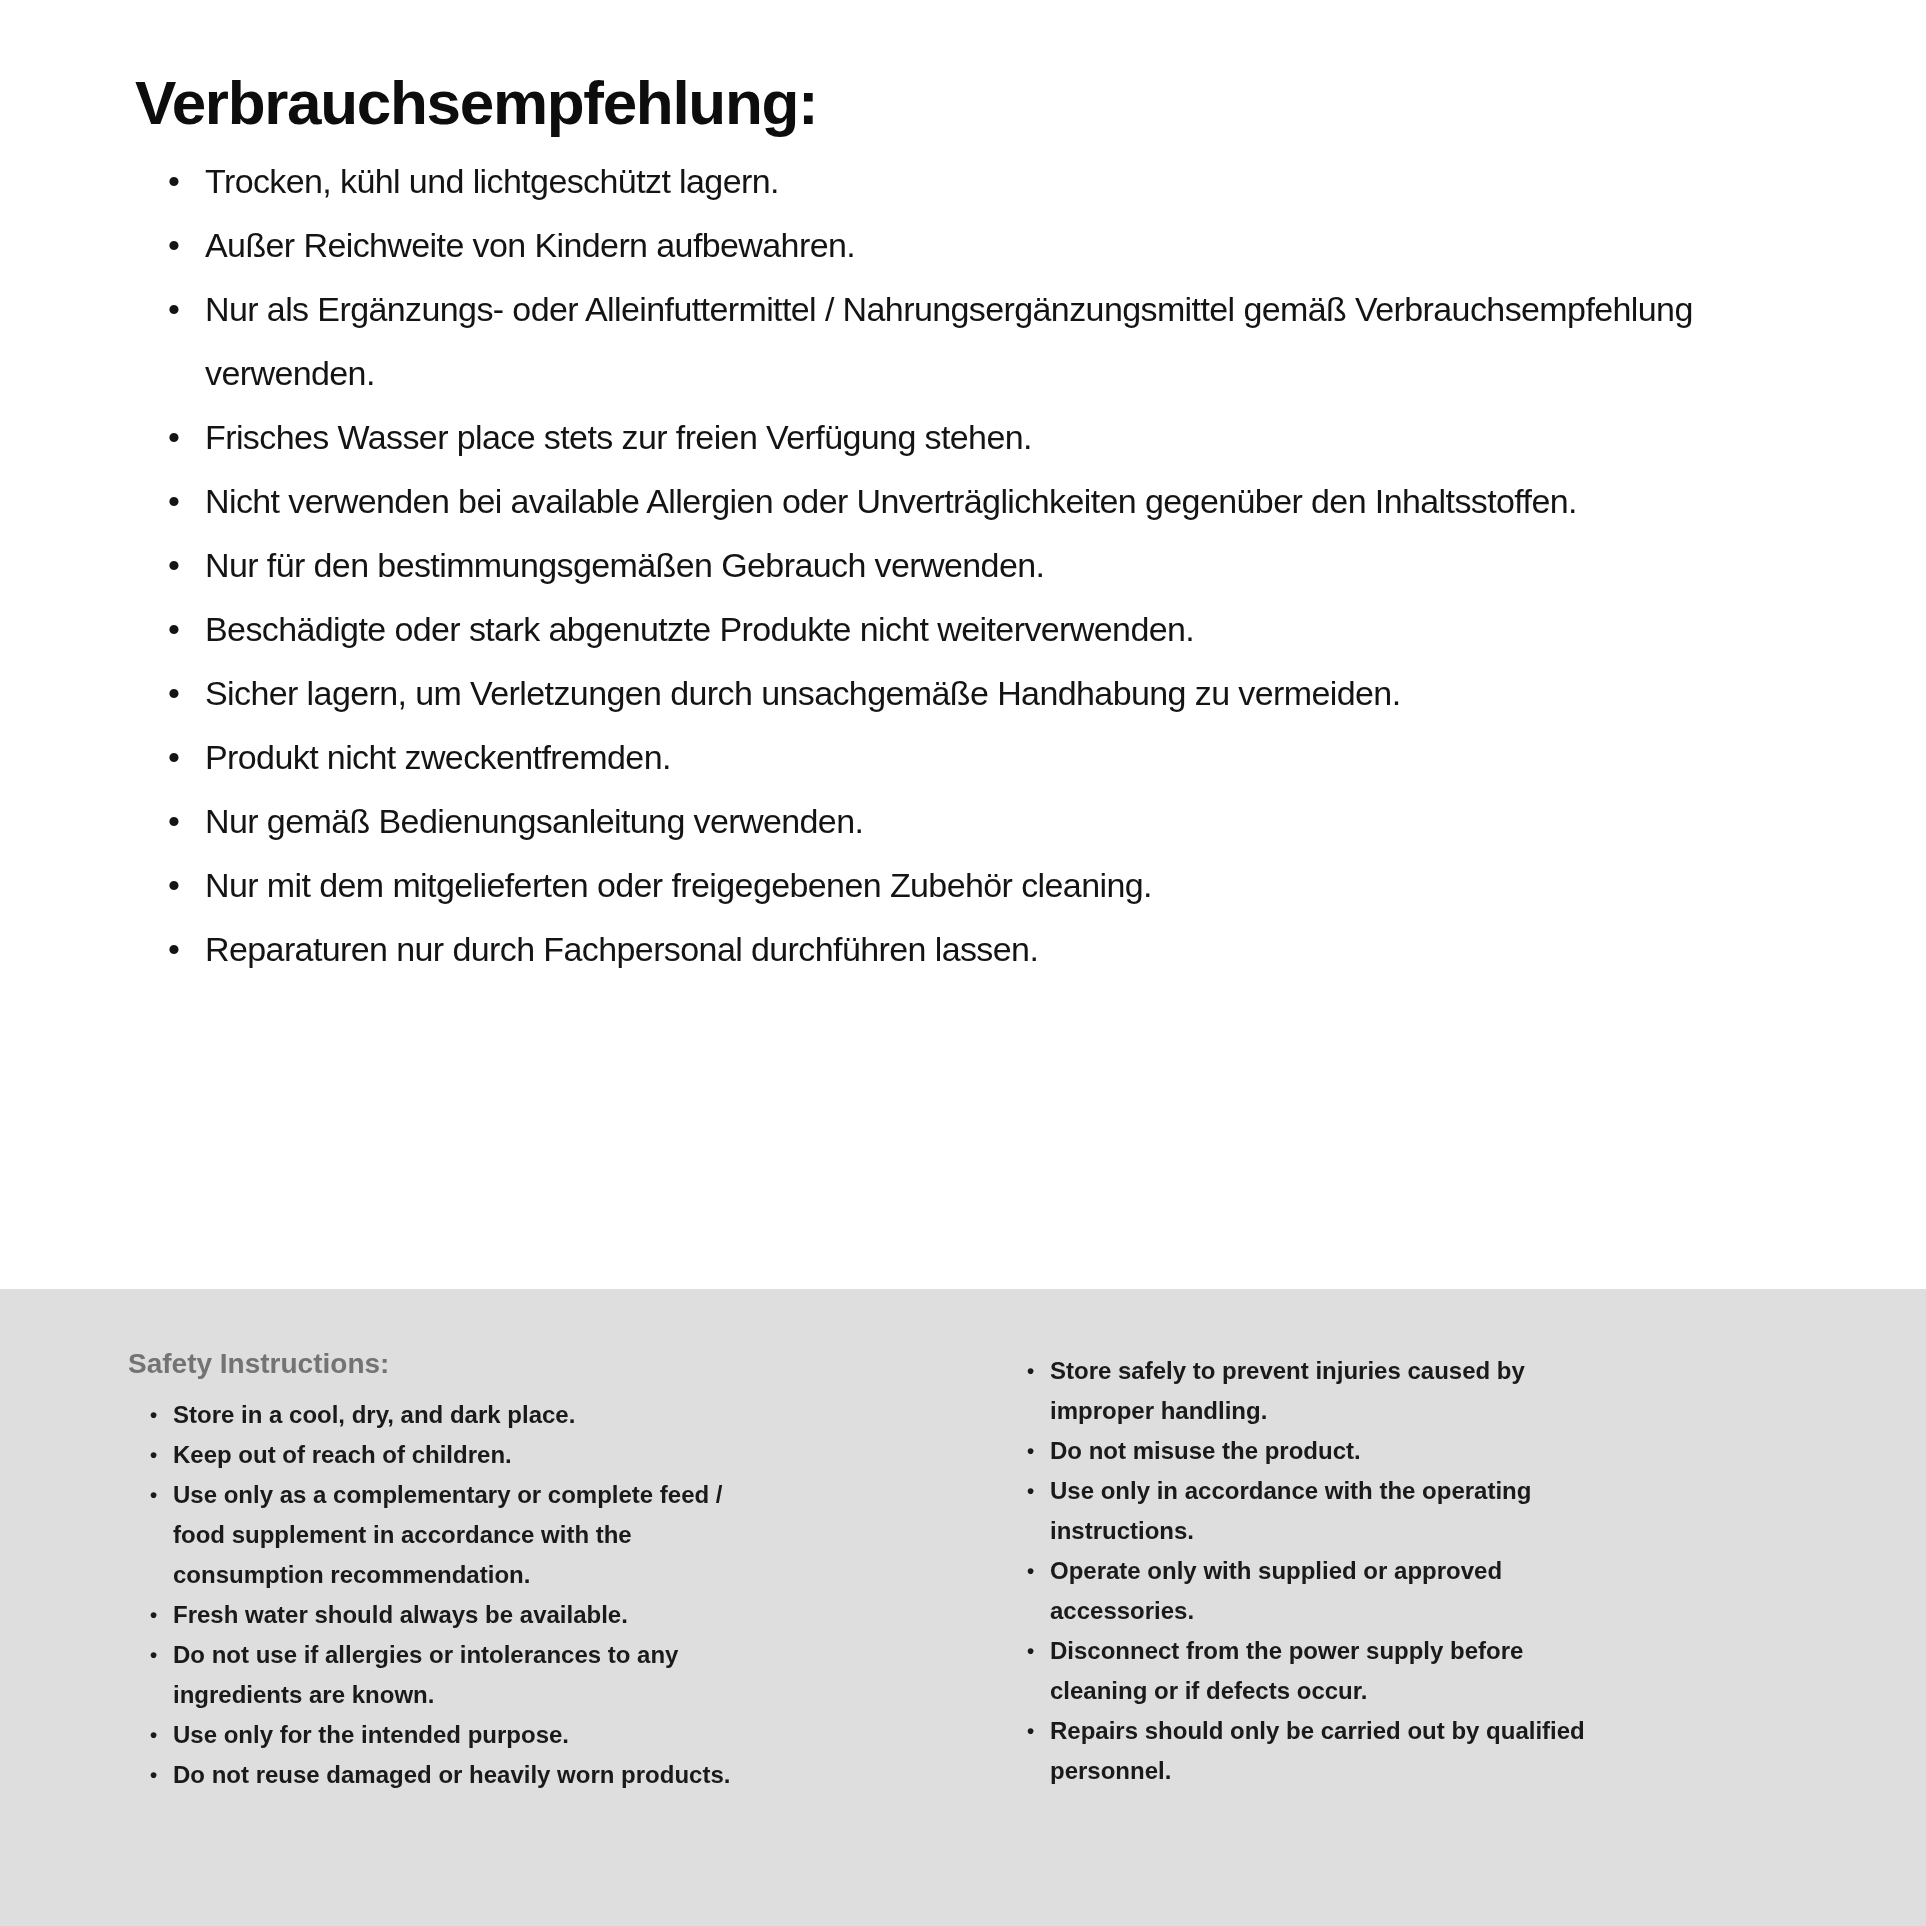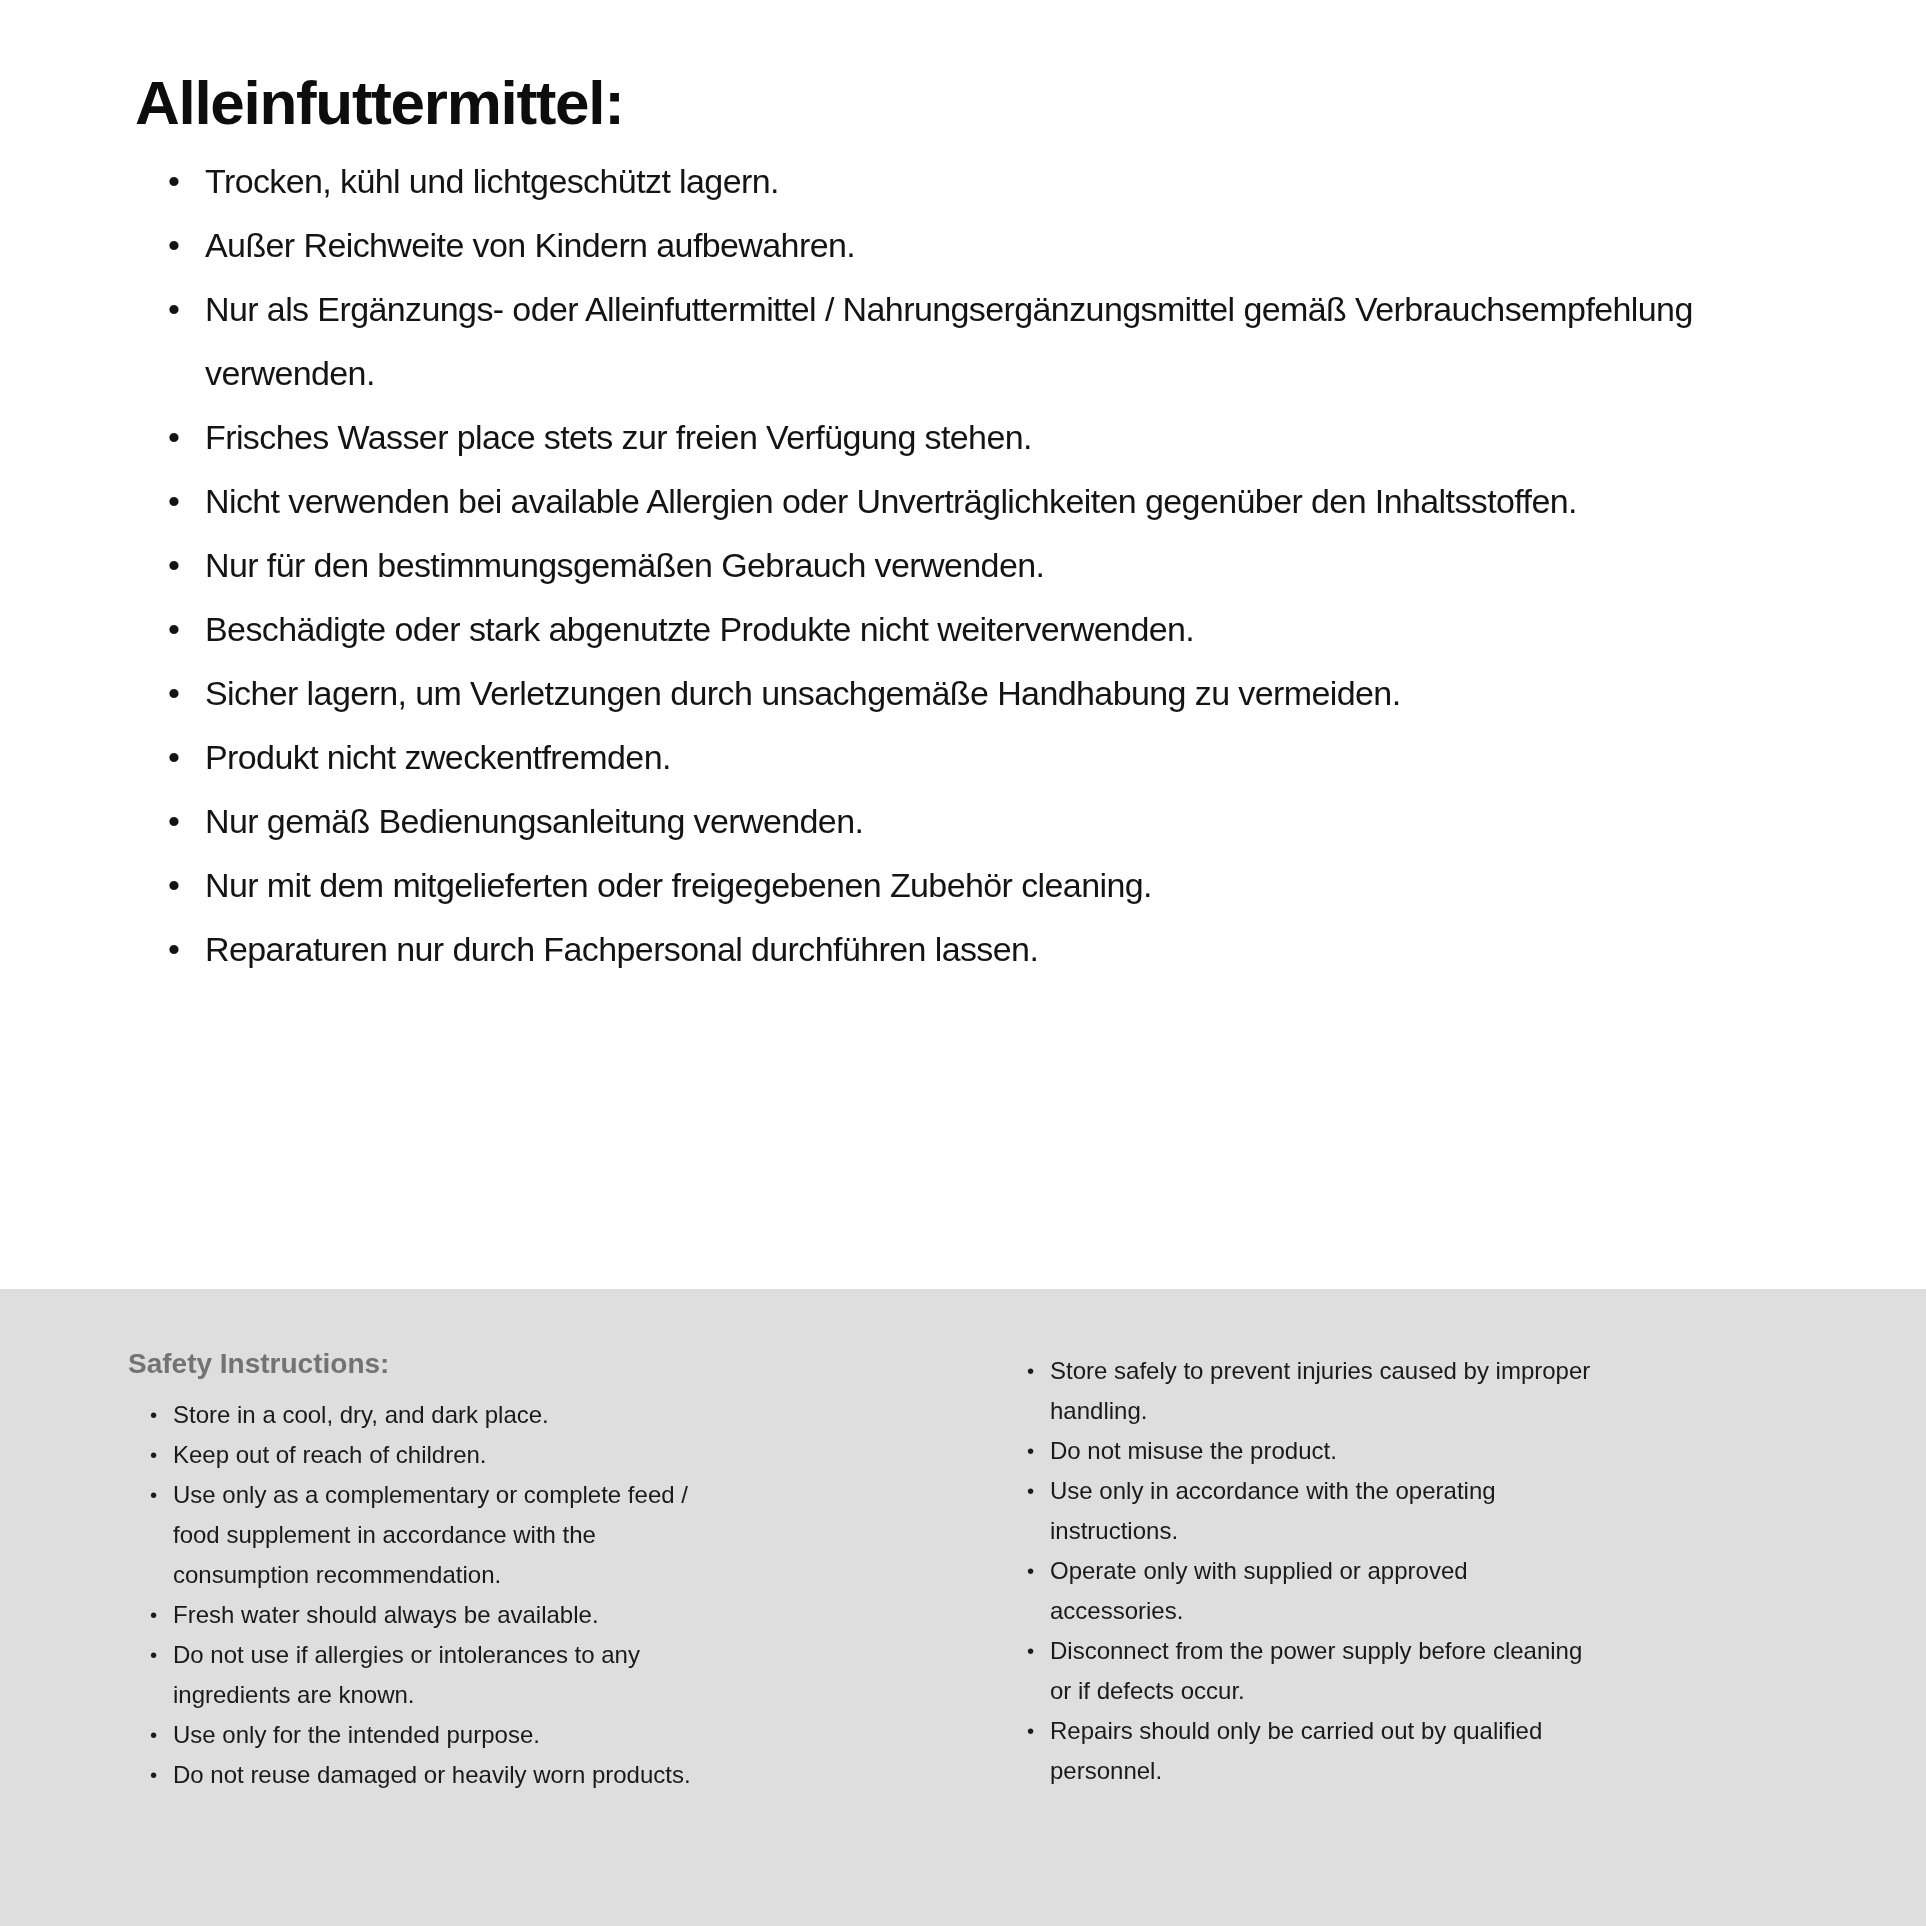--- a/index.html
+++ b/index.html
@@ -69,20 +69,21 @@
     color: #737373;
   }
   .en-list {
     position: absolute;
     margin: 0;
     padding: 0;
     list-style: none;
     font-size: 24px;
     line-height: 40px;
     color: #1a1a1a;
+    font-weight: bold;
   }
   .en-list li {
     position: relative;
     padding-left: 28px;
   }
   .en-list li::before {
     content: "\2022";
     position: absolute;
     left: 5.1px;
     top: 0;
@@ -98,21 +99,21 @@
     top: 1351px;
   }
   .en-list-right li { max-width: 546px; }
 </style>
 </head>
 <body>
 
 <div class="page">
 
   <div>
-    <div class="de-title">Alleinfuttermittel:</div>
+    <div class="de-title">Verbrauchsempfehlung:</div>
 
     <ul class="de-list">
       <li>Trocken, kühl und lichtgeschützt lagern.</li>
       <li>Außer Reichweite von Kindern aufbewahren.</li>
       <li>Nur als Ergänzungs- oder Alleinfuttermittel / Nahrungsergänzungsmittel gemäß Verbrauchsempfehlung verwenden.</li>
       <li>Frisches Wasser place stets zur freien Verfügung stehen.</li>
       <li>Nicht verwenden bei available Allergien oder Unverträglichkeiten gegenüber den Inhaltsstoffen.</li>
       <li>Nur für den bestimmungsgemäßen Gebrauch verwenden.</li>
       <li>Beschädigte oder stark abgenutzte Produkte nicht weiterverwenden.</li>
       <li>Sicher lagern, um Verletzungen durch unsachgemäße Handhabung zu vermeiden.</li>

